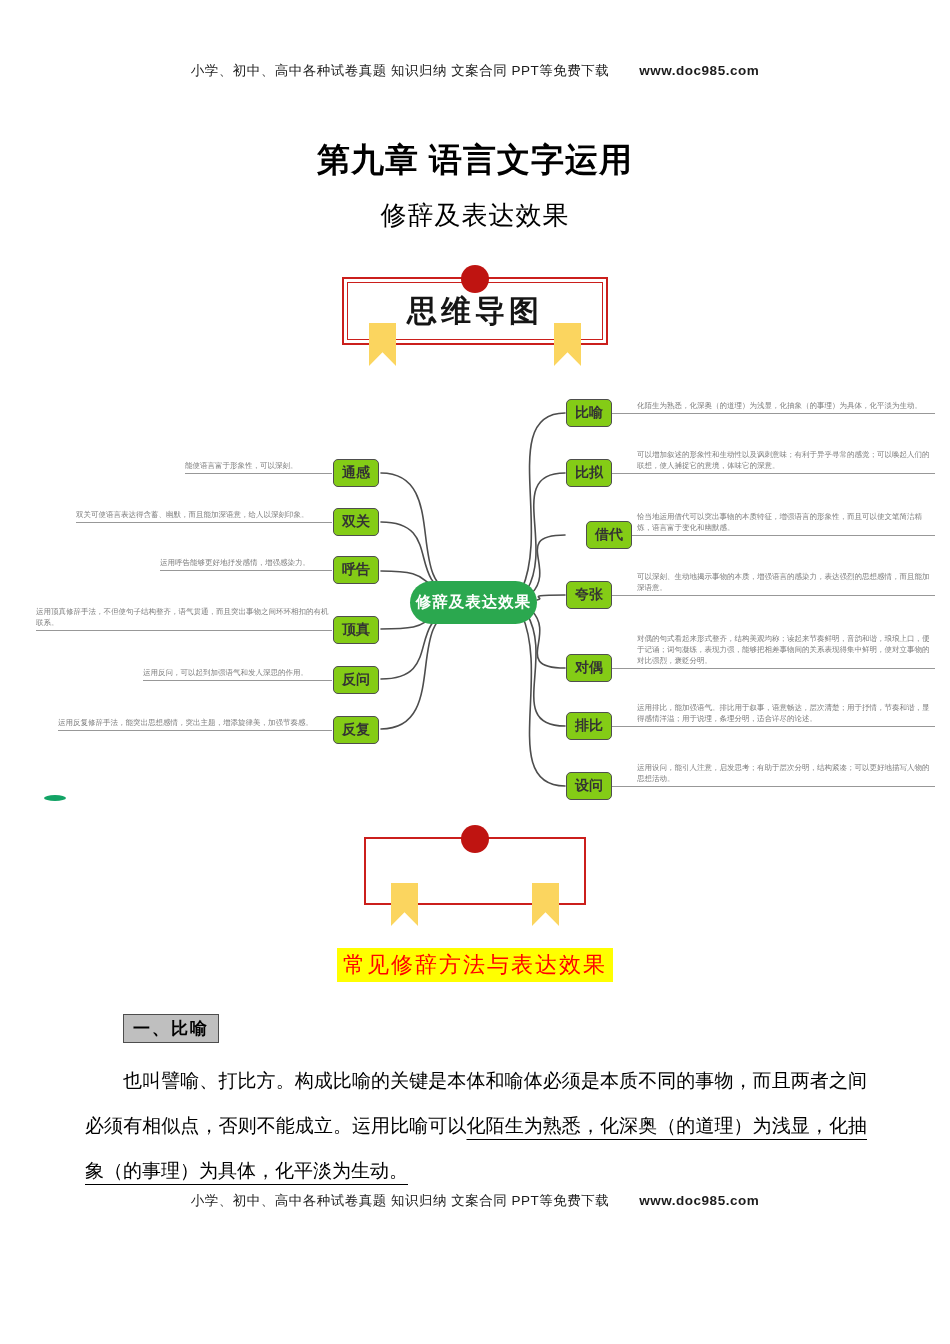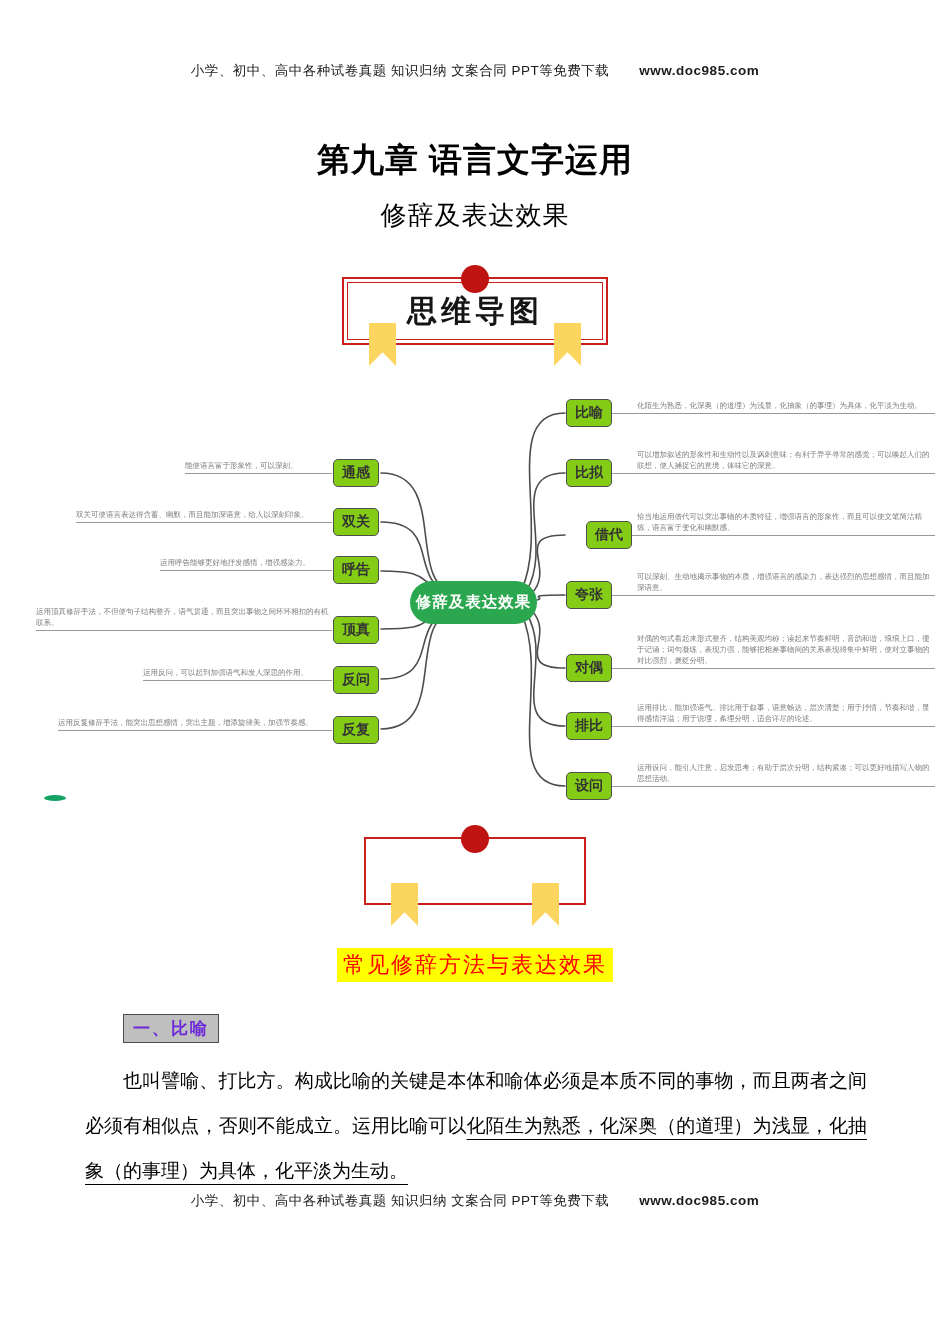--- a/index.html
+++ b/index.html
@@ -40,21 +40,21 @@
   .mm-desc{position:absolute;font-size:7.5px;line-height:11px;color:#7d7d7d;
            border-bottom:1px solid #989898;padding-bottom:2px;z-index:1;}
   .mm-desc.r{left:611px;width:324px;padding-left:26px;box-sizing:border-box;}
   .green-sliver{position:absolute;left:44px;top:420px;width:22px;height:6px;border-radius:50%;background:#12a365;}
 
   
   .hl-title{position:absolute;top:948px;left:0;width:950px;text-align:center;}
   .hl-title span{display:inline-block;background:#FFFF00;color:#FF0000;
                  font-family:"Liberation Serif", serif;font-size:22px;letter-spacing:2px;padding:2px 6px;}
   .sec-heading{position:absolute;top:1014px;left:123px;background:#BFBFBF;border:1px solid #4d4d4d;
-               color:#6d28d9;font-family:"Liberation Serif", serif;font-size:17px;font-weight:700;
+               color:#000000;font-family:"Liberation Serif", serif;font-size:17px;font-weight:700;
                padding:2px 9px;letter-spacing:2px;}
   .body-par{position:absolute;top:1058px;left:85px;width:782px;
             font-family:"Liberation Serif", serif;font-size:19px;line-height:45px;color:#000;
             text-align:justify;text-indent:38px;}
   .body-par .u{text-decoration:underline;text-underline-offset:7px;text-decoration-thickness:1px;}
 </style>
 </head>
 <body>
 
 <div class="page">

